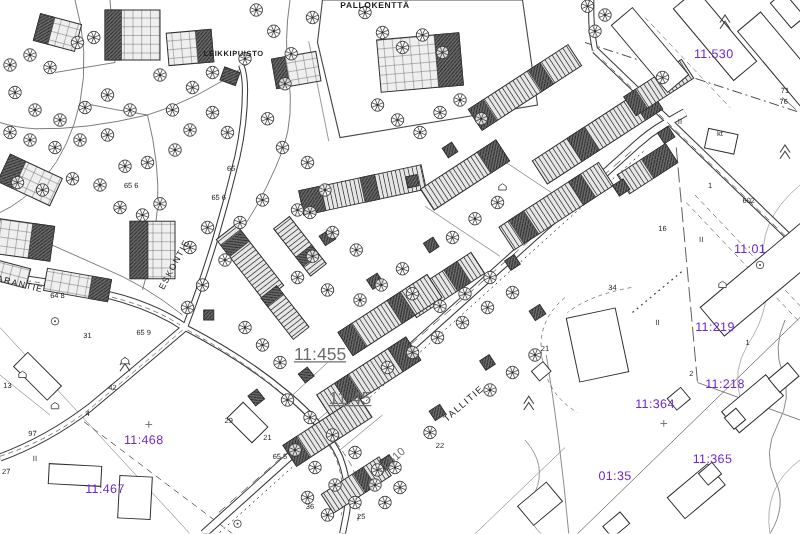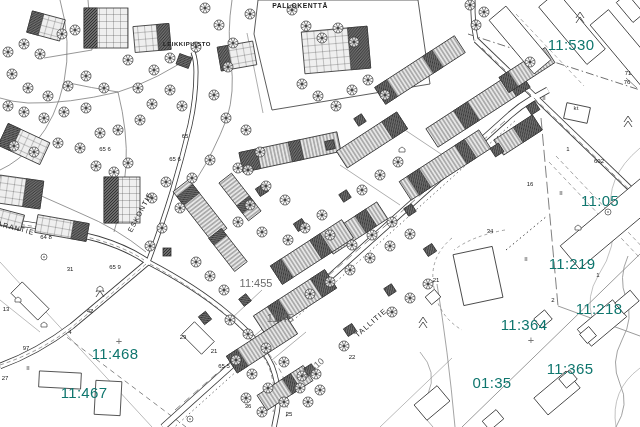--- a/index.html
+++ b/index.html
@@ -1,21 +1,21 @@
 <!DOCTYPE html>
 <html><head>
 <meta charset="utf-8">
 <style>
   html,body{margin:0;padding:0;background:#fff;}
   #stage{position:relative;width:640px;height:427px;background:#ffffff;overflow:hidden;
          font-family:"Liberation Sans",sans-serif;}
   svg{position:absolute;left:0;top:0;}
   .lbl{position:absolute;transform:translate(-50%,-50%);white-space:nowrap;line-height:1;color:#2e2e2e;}
-  .parcel{font-size:15px;color:#0f766e;letter-spacing:.3px;}
-  .parcel-sm{font-size:11px;color:#6d6d6d;}
+  .parcel{font-size:10px;color:#6d28d9;letter-spacing:.3px;}
+  .parcel-sm{font-size:14px;color:#6d6d6d;text-decoration:underline;}
   .parcel-rot{font-size:9px;color:#6d6d6d;}
   .area{font-size:6.8px;font-weight:bold;letter-spacing:.5px;color:#1c1c1c;}
   .street{font-size:7.5px;letter-spacing:1.1px;color:#1c1c1c;}
   .num{font-size:6px;color:#1c1c1c;}
   .mark{font-size:6.2px;color:#333;}
   .plus{font-size:11px;color:#777;}
 </style>
 </head>
 <body>
 
@@ -1667,23 +1667,23 @@
 </svg>
 
 <div class="lbl area" style="left:300px;top:6px">PALLOKENTTÄ</div>
 <div class="lbl area" style="left:187px;top:44px;font-size:6px">LEIKKIPUISTO</div>
 
 <div class="lbl street" style="left:371px;top:323px;transform:translate(-50%,-50%) rotate(-41deg)">TALLITIE</div>
 <div class="lbl street" style="left:140px;top:212px;font-size:7px;transform:translate(-50%,-50%) rotate(-62deg)">ESKONTIE</div>
 <div class="lbl street" style="left:16px;top:228px;font-size:7px;transform:translate(-50%,-50%) rotate(14deg)">ARANTIE</div>
 
 <div class="lbl parcel" style="left:571px;top:44px">11:530</div>
-<div class="lbl parcel" style="left:600px;top:200px">11:05</div>
+<div class="lbl parcel" style="left:600px;top:200px">11:01</div>
 <div class="lbl parcel" style="left:572px;top:263px">11:219</div>
-<div class="lbl parcel" style="left:599px;top:308px">11:218</div>
+<div class="lbl parcel" style="left:580px;top:308px">11:218</div>
 <div class="lbl parcel" style="left:524px;top:324px">11:364</div>
 <div class="lbl parcel" style="left:570px;top:368px">11:365</div>
 <div class="lbl parcel" style="left:492px;top:382px">01:35</div>
 <div class="lbl parcel" style="left:115px;top:353px">11:468</div>
 <div class="lbl parcel" style="left:84px;top:392px">11:467</div>
 <div class="lbl parcel-sm" style="left:256px;top:283px">11:455</div>
 <div class="lbl parcel-sm" style="left:280px;top:318px">11:45</div>
 <div class="lbl parcel-rot" style="left:313px;top:369px;transform:translate(-50%,-50%) rotate(-42deg)">11:610</div>
 
 <div class="lbl num" style="left:599px;top:161px">602</div>

